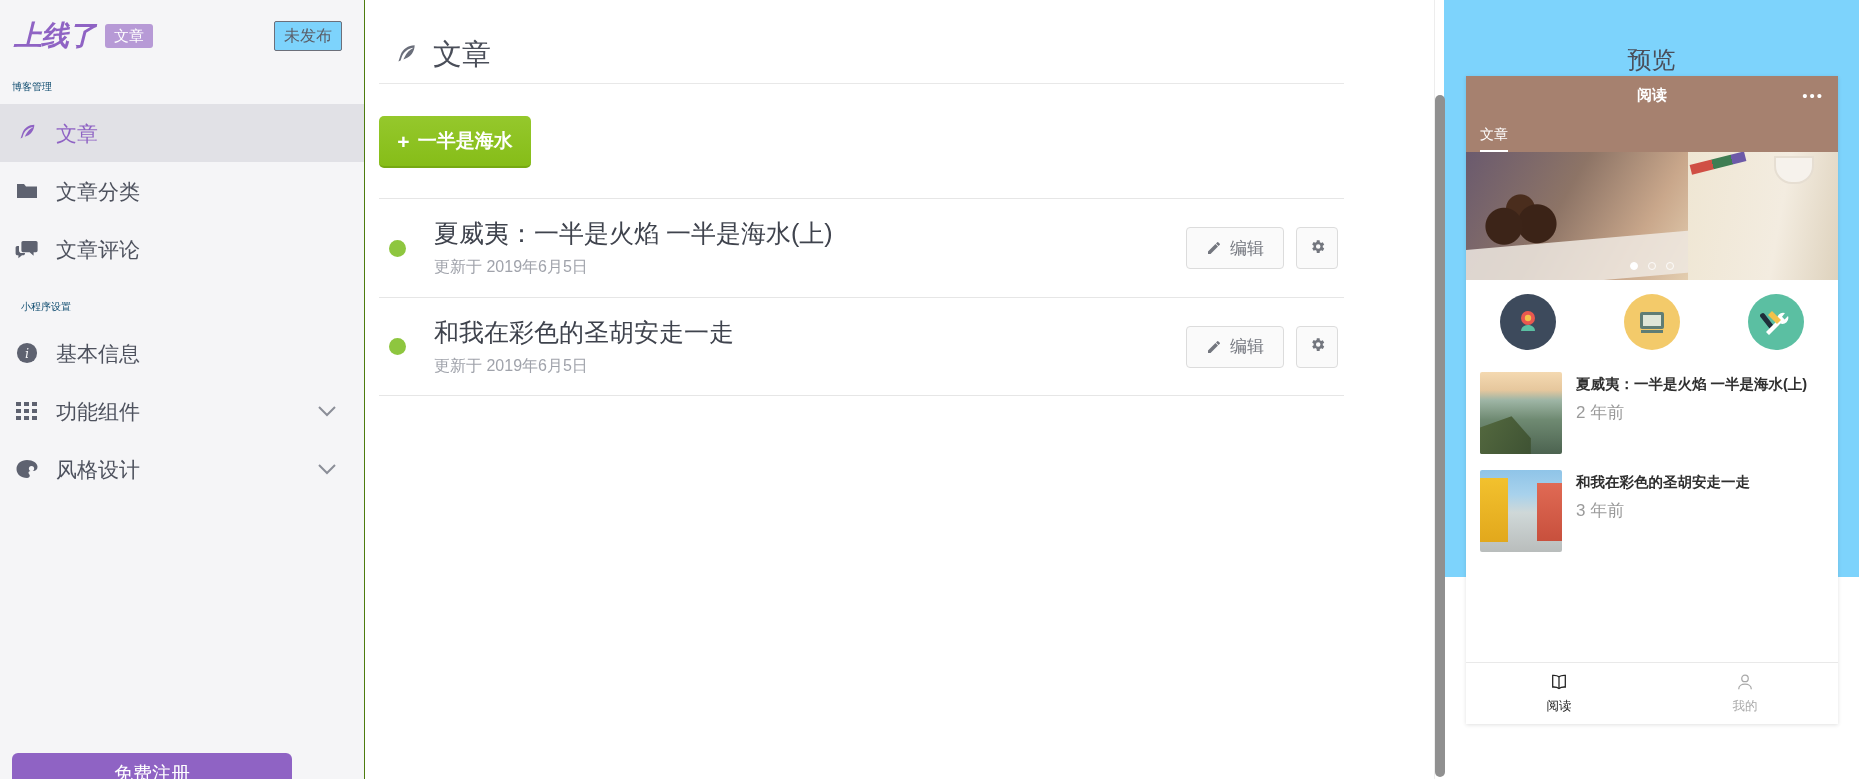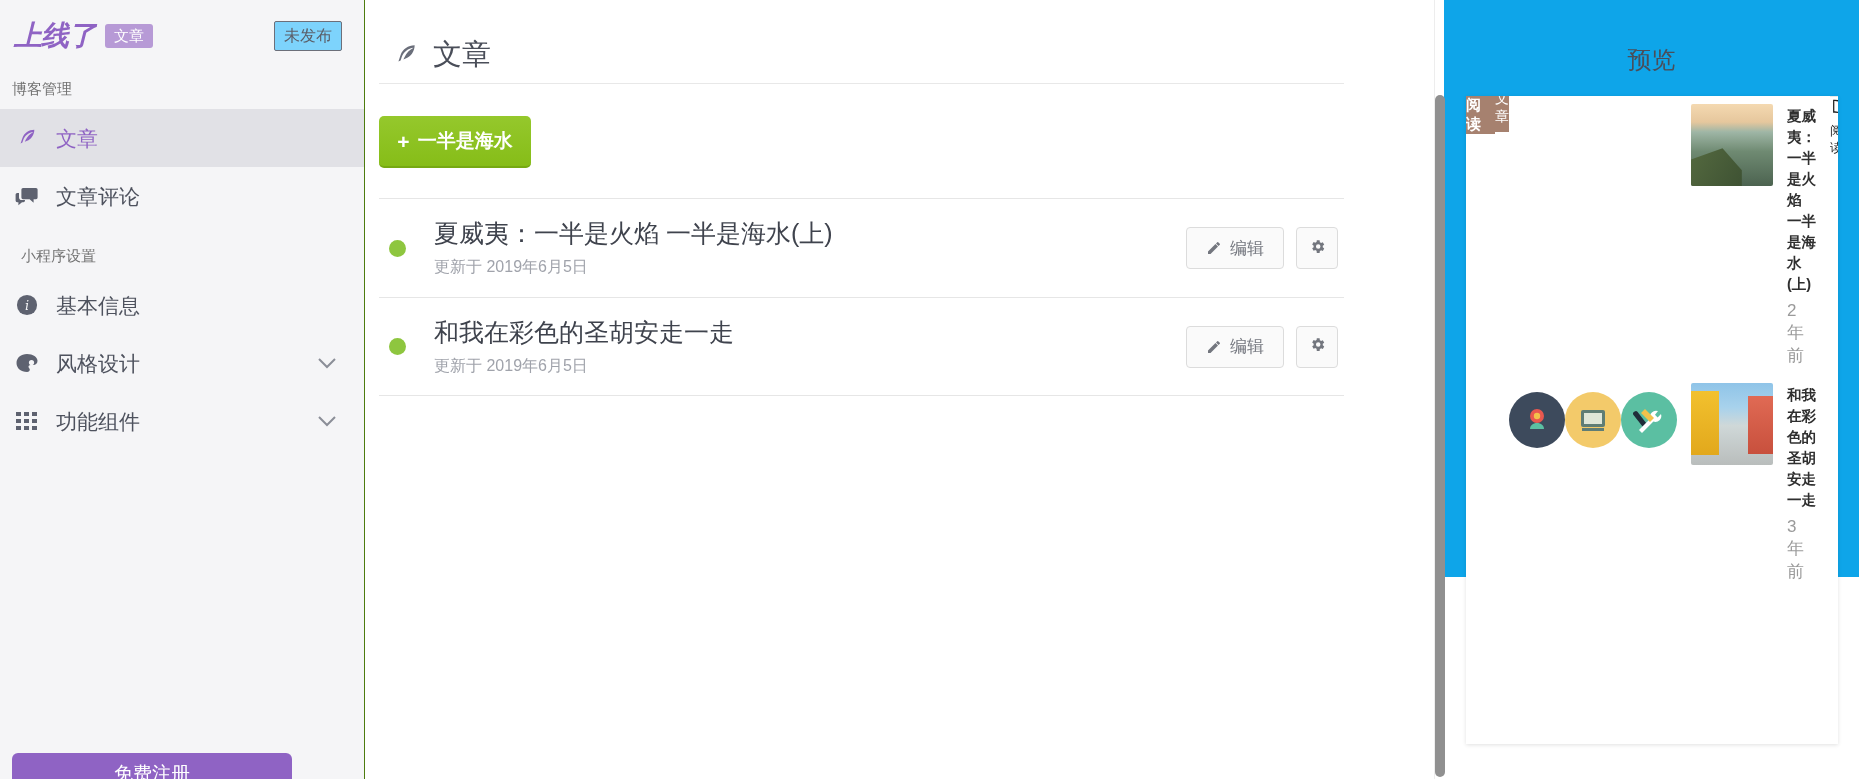--- a/index.html
+++ b/index.html
@@ -42,22 +42,22 @@
     margin-left: auto;
     border: 1px solid #6c6f7a;
     color: #5b5e68;
     font-size: 16px;
     padding: 4px 9px;
     border-radius: 2px;
     background: #7dd3fc;
     line-height: 1.2;
   }
   .nav-group-label {
-    color: #737373;
-    font-size: 15px;
+    color: #0c4a6e;
+    font-size: 10px;
     padding: 8px 0 10px 12px;
   }
   .nav-item {
     display: flex; align-items: center;
     height: 58px;
     padding-left: 10px;
     color: #4e525e;
     font-size: 21px;
     cursor: pointer;
     position: relative;
@@ -171,36 +171,36 @@
     position: absolute; left: 0; top: 95px;
     width: 10px; height: 682px;
     background: #909090;
     border-radius: 5px;
   }
 
   
   .preview {
     flex: 0 0 415px;
     width: 415px; height: 577px;
-    background: #0ea5e9;
+    background: #7dd3fc;
     position: relative;
   }
   .preview-title {
     text-align: center;
     font-size: 24px; color: #4a4e59;
     padding-top: 44px;
   }
   .phone {
     position: absolute;
-    left: 22px; top: 96px;
+    left: 22px; top: 76px;
     width: 372px; height: 648px;
     background: #ffffff;
     box-shadow: 0 1px 4px rgba(0,0,0,0.12);
     overflow: hidden;
-    display: flex; flex-direction: row;
+    display: flex; flex-direction: column;
   }
   .phone-topbar {
     background: #a6816f;
     height: 38px;
     display: flex; align-items: center; justify-content: center;
     position: relative;
   }
   .phone-topbar .tb-title { color: #fff; font-size: 15px; font-weight: bold; }
   .phone-topbar .dots {
     position: absolute; right: 14px; top: 50%; transform: translateY(-50%);
@@ -326,20 +326,28 @@
 
     <div class="nav-item active">
       <span class="ico">
         <svg width="22" height="22" viewBox="0 0 24 24" fill="currentColor">
             <path d="M20 3c-6 0-11 3.5-13 9l-2 6 2-1 1-3c1.8-4.8 6-8 11-8.6-3.6 1.8-6.6 4.8-8.4 8.6l-1 2.2 2.6-1.1C16 13.6 20 9 20 3z"></path>
           </svg>
       </span>
       <span class="nav-label">文章</span>
     </div>
 
+    <div class="nav-item">
+      <span class="ico">
+        <svg width="24" height="20" viewBox="0 0 24 20" fill="currentColor">
+            <path d="M2 3h7l2 2.5h11V17H2z"></path>
+          </svg>
+      </span>
+      <span class="nav-label">文章分类</span>
+    </div>
 
     <div class="nav-item">
       <span class="ico">
         <svg width="24" height="21" viewBox="0 0 24 21" fill="currentColor">
             <path d="M8 2h13a1.6 1.6 0 011.6 1.6v8A1.6 1.6 0 0121 13.2h-2.4v3.6L14.6 13.2H8A1.6 1.6 0 016.4 11.6v-8A1.6 1.6 0 018 2z"></path>
             <path d="M4 7H2.2A1.6 1.6 0 00.6 8.6v6A1.6 1.6 0 002.2 16.2h1.2v3l3.6-3h1.4A1.6 1.6 0 0010 14.6V14H6.8A2.8 2.8 0 014 11.2z"></path>
           </svg>
       </span>
       <span class="nav-label">文章评论</span>
     </div>
@@ -347,52 +355,52 @@
     <div class="nav-group-label" style="padding-top:22px;padding-left:21px;">小程序设置</div>
 
     <div class="nav-item">
       <span class="ico">
         <svg width="22" height="22" viewBox="0 0 24 24" fill="currentColor">
             <circle cx="12" cy="12" r="11"></circle>
             <text x="12" y="17.5" font-size="14" font-style="italic" font-family="DejaVu Serif, serif" fill="#f5f5f7" text-anchor="middle">i</text>
           </svg>
       </span>
       <span class="nav-label">基本信息</span>
-    </div>
-
-    <div class="nav-item">
-      <span class="ico">
-        <svg width="24" height="22" viewBox="0 0 24 22" fill="currentColor">
-            <path d="M12 2C6 2 1.5 5.8 1.5 11S6 20 12 20c1.8 0 2.8-1 2.8-2.2 0-1.4-1.3-1.8-1.3-3 0-1 .9-1.8 2-1.8H18c3 0 4.5-1.6 4.5-4.2C22.5 5 18 2 12 2z"></path>
-            <circle cx="16.5" cy="10.5" r="2.6" fill="#f5f5f7"></circle>
-          </svg>
-      </span>
-      <span class="nav-label">风格设计</span>
-      <span class="chev">
-        <svg width="18" height="11" viewBox="0 0 18 11" fill="none" stroke="currentColor" stroke-width="2">
-            <path d="M1 1l8 8 8-8"></path>
-          </svg>
-      </span>
     </div>
 
     <div class="nav-item">
       <span class="ico">
         <svg width="22" height="18" viewBox="0 0 22 18" fill="currentColor">
             <rect x="0" y="0" width="5" height="4"></rect>
             <rect x="8" y="0" width="5" height="4"></rect>
             <rect x="16" y="0" width="5" height="4"></rect>
             <rect x="0" y="7" width="5" height="4"></rect>
             <rect x="8" y="7" width="5" height="4"></rect>
             <rect x="16" y="7" width="5" height="4"></rect>
             <rect x="0" y="14" width="5" height="4"></rect>
             <rect x="8" y="14" width="5" height="4"></rect>
             <rect x="16" y="14" width="5" height="4"></rect>
           </svg>
       </span>
       <span class="nav-label">功能组件</span>
+      <span class="chev">
+        <svg width="18" height="11" viewBox="0 0 18 11" fill="none" stroke="currentColor" stroke-width="2">
+            <path d="M1 1l8 8 8-8"></path>
+          </svg>
+      </span>
+    </div>
+
+    <div class="nav-item">
+      <span class="ico">
+        <svg width="24" height="22" viewBox="0 0 24 22" fill="currentColor">
+            <path d="M12 2C6 2 1.5 5.8 1.5 11S6 20 12 20c1.8 0 2.8-1 2.8-2.2 0-1.4-1.3-1.8-1.3-3 0-1 .9-1.8 2-1.8H18c3 0 4.5-1.6 4.5-4.2C22.5 5 18 2 12 2z"></path>
+            <circle cx="16.5" cy="10.5" r="2.6" fill="#f5f5f7"></circle>
+          </svg>
+      </span>
+      <span class="nav-label">风格设计</span>
       <span class="chev">
         <svg width="18" height="11" viewBox="0 0 18 11" fill="none" stroke="currentColor" stroke-width="2">
             <path d="M1 1l8 8 8-8"></path>
           </svg>
       </span>
     </div>
 
     <div class="sidebar-cta">免费注册</div>
   </div>
 

